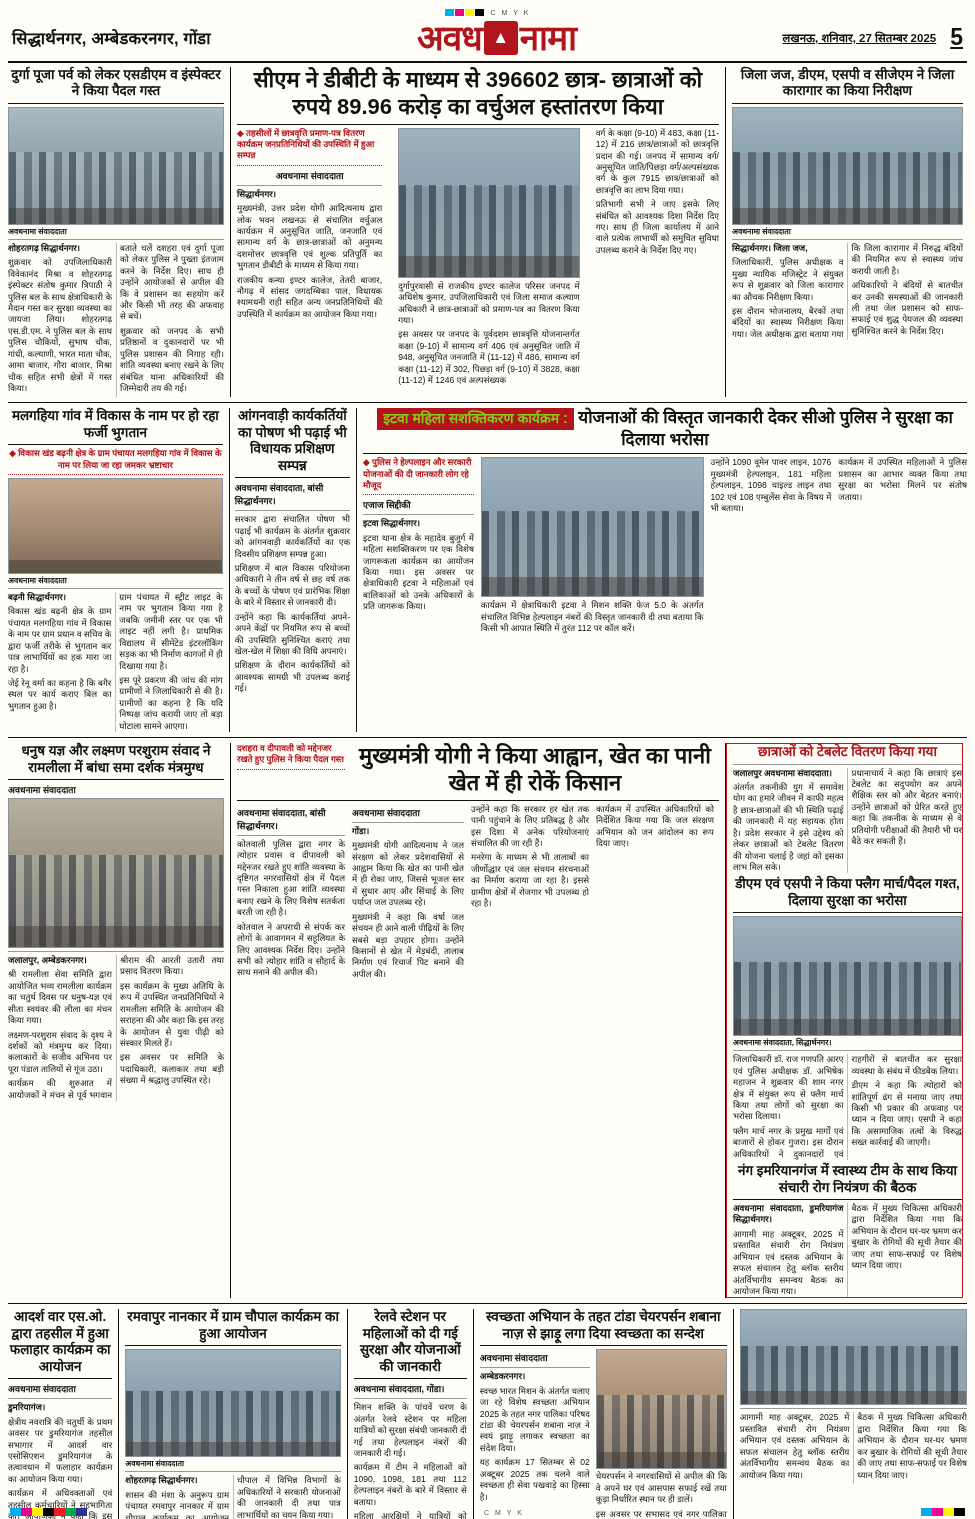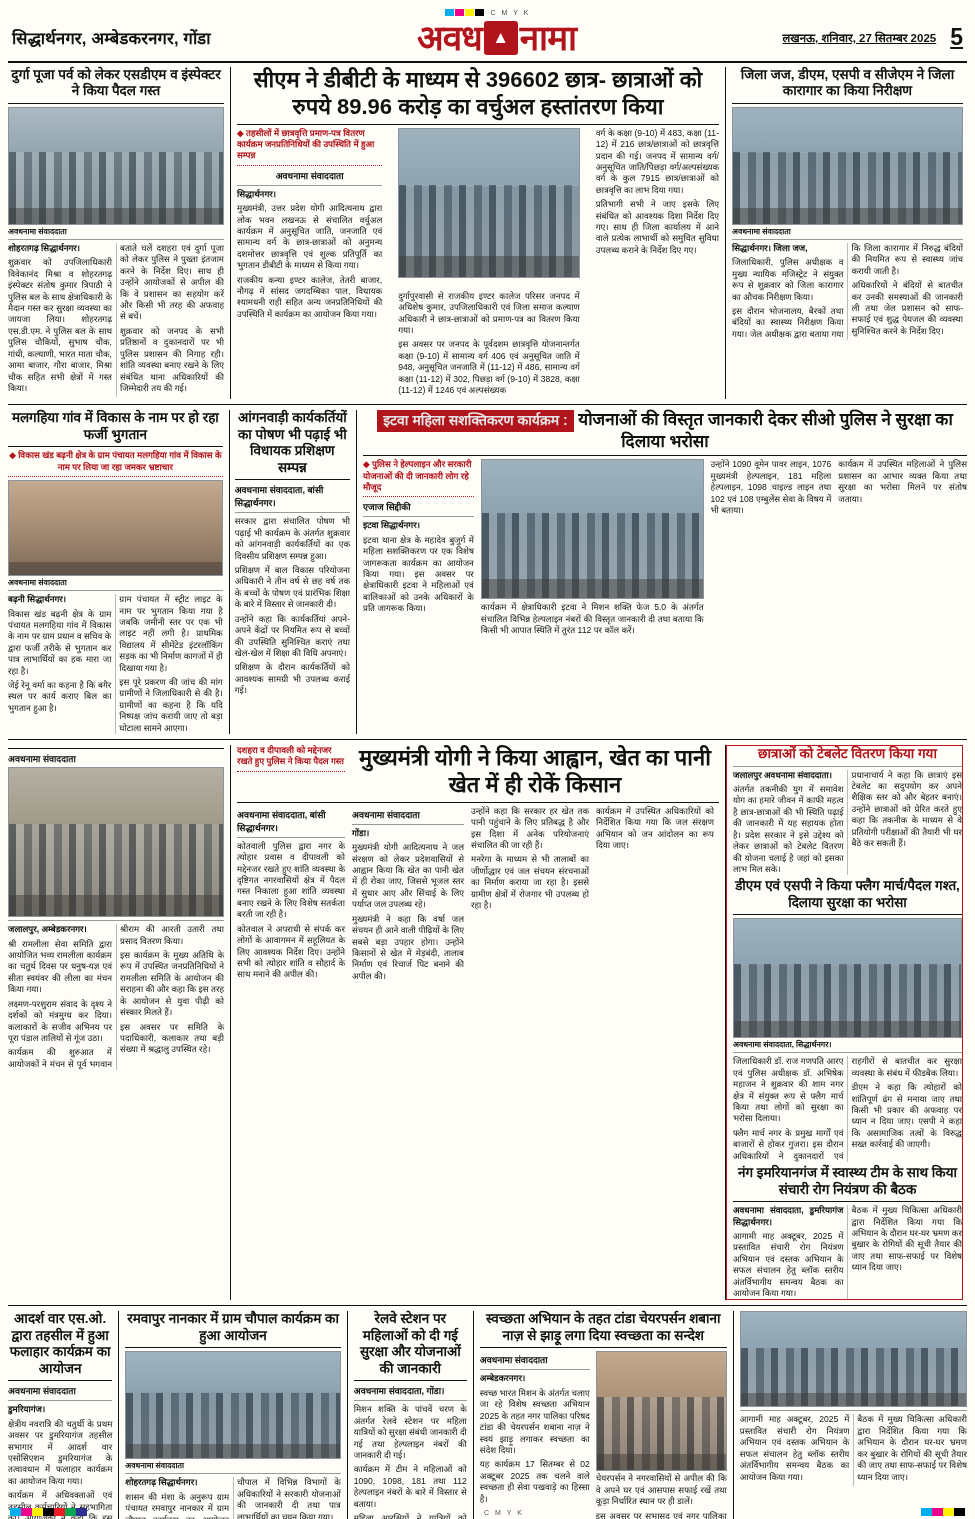--- a/index.html
+++ b/index.html
@@ -85,21 +85,21 @@
   .cols2{column-count:2;column-gap:8px;}
   .colrule{column-rule:1px solid #bbb;}
   
   .top-row{display:flex;gap:6px;margin-top:4px;}
   .col-l{width:216px;}
   .col-c{width:489px;}
   .col-r{width:238px;}
   .sep-v{border-left:1px solid #111;}
   .band{display:flex;gap:6px;margin-top:5px;}
   .kicker-red{
-    background:#b2141c;color:#e5e5e5;font-weight:bold;font-size:14px;
+    background:#b2141c;color:#84cc16;font-weight:bold;font-size:14px;
     padding:2px 6px;display:inline-block;
   }
   .hl-red{color:#b2141c;}
   
   .cmyk-bottom{
     position:absolute;left:0;right:0;bottom:0;height:14px;
     display:flex;align-items:center;justify-content:space-between;padding:0 10px;
   }
   .swatches{display:flex;gap:0;}
   .swatches i{display:block;width:11px;height:8px;}
@@ -163,21 +163,21 @@
           <div class="hr-thin"></div>
           <p class="body" style="font-weight:bold">सिद्धार्थनगर।</p>
           <p class="body">मुख्यमंत्री, उत्तर प्रदेश योगी आदित्यनाथ द्वारा लोक भवन लखनऊ से संचालित वर्चुअल कार्यक्रम में अनुसूचित जाति, जनजाति एवं सामान्य वर्ग के छात्र-छात्राओं को अनुमन्य दशमोत्तर छात्रवृत्ति एवं शुल्क प्रतिपूर्ति का भुगतान डीबीटी के माध्यम से किया गया।</p>
           <p class="body">राजकीय कन्या इण्टर कालेज, तेतरी बाजार, नौगढ़ में सांसद जगदम्बिका पाल, विधायक श्यामधनी राही सहित अन्य जनप्रतिनिधियों की उपस्थिति में कार्यक्रम का आयोजन किया गया।</p>
         </div>
         <div style="width:190px">
           <div class="photo people" style="height:150px">
             <div class="figs"></div>
               <div class="ground"></div>
           </div>
-          <p class="body" style="margin-top:13px">दुर्गापुरवासी से राजकीय इण्टर कालेज परिसर जनपद में अधिशेष कुमार, उपजिलाधिकारी एवं जिला समाज कल्याण अधिकारी ने छात्र-छात्राओं को प्रमाण-पत्र का वितरण किया गया।</p>
+          <p class="body" style="margin-top:3px">दुर्गापुरवासी से राजकीय इण्टर कालेज परिसर जनपद में अधिशेष कुमार, उपजिलाधिकारी एवं जिला समाज कल्याण अधिकारी ने छात्र-छात्राओं को प्रमाण-पत्र का वितरण किया गया।</p>
           <p class="body">इस अवसर पर जनपद के पूर्वदशम छात्रवृत्ति योजनान्तर्गत कक्षा (9-10) में सामान्य वर्ग 406 एवं अनुसूचित जाति में 948, अनुसूचित जनजाति में (11-12) में 486, सामान्य वर्ग कक्षा (11-12) में 302, पिछड़ा वर्ग (9-10) में 3828, कक्षा (11-12) में 1246 एवं अल्पसंख्यक</p>
         </div>
         <div style="width:129px">
           <p class="body">वर्ग के कक्षा (9-10) में 483, कक्षा (11-12) में 216 छात्र/छात्राओं को छात्रवृत्ति प्रदान की गई। जनपद में सामान्य वर्ग/अनुसूचित जाति/पिछड़ा वर्ग/अल्पसंख्यक वर्ग के कुल 7915 छात्र/छात्राओं को छात्रवृत्ति का लाभ दिया गया।</p>
           <p class="body">प्रतिभागी सभी ने जाए इसके लिए संबंधित को आवश्यक दिशा निर्देश दिए गए। साथ ही जिला कार्यालय में आने वाले प्रत्येक लाभार्थी को समुचित सुविधा उपलब्ध कराने के निर्देश दिए गए।</p>
         </div>
       </div>
     </div>
 
     <div class="col-r sep-v" style="padding-left:6px">
@@ -270,20 +270,21 @@
         </div>
       </div>
     </div>
   </div>
 
   <div class="rule" style="margin-top:5px"></div>
 
   <div class="band">
 
     <div class="col-l">
+      <div class="headline h-sm">धनुष यज्ञ और लक्ष्मण परशुराम संवाद ने रामलीला में बांधा समा दर्शक मंत्रमुग्ध</div>
       <div class="rule"></div>
       <div class="byline">अवधनामा संवाददाता</div>
       <div class="photo hall" style="height:150px">
         <div class="figs"></div>
           <div class="ground"></div>
       </div>
       <div class="hr-thin"></div>
       <div class="cols2 colrule">
         <p class="body" style="font-weight:bold">जलालपुर, अम्बेडकरनगर।</p>
         <p class="body">श्री रामलीला सेवा समिति द्वारा आयोजित भव्य रामलीला कार्यक्रम का चतुर्थ दिवस पर धनुष-यज्ञ एवं सीता स्वयंवर की लीला का मंचन किया गया।</p>

